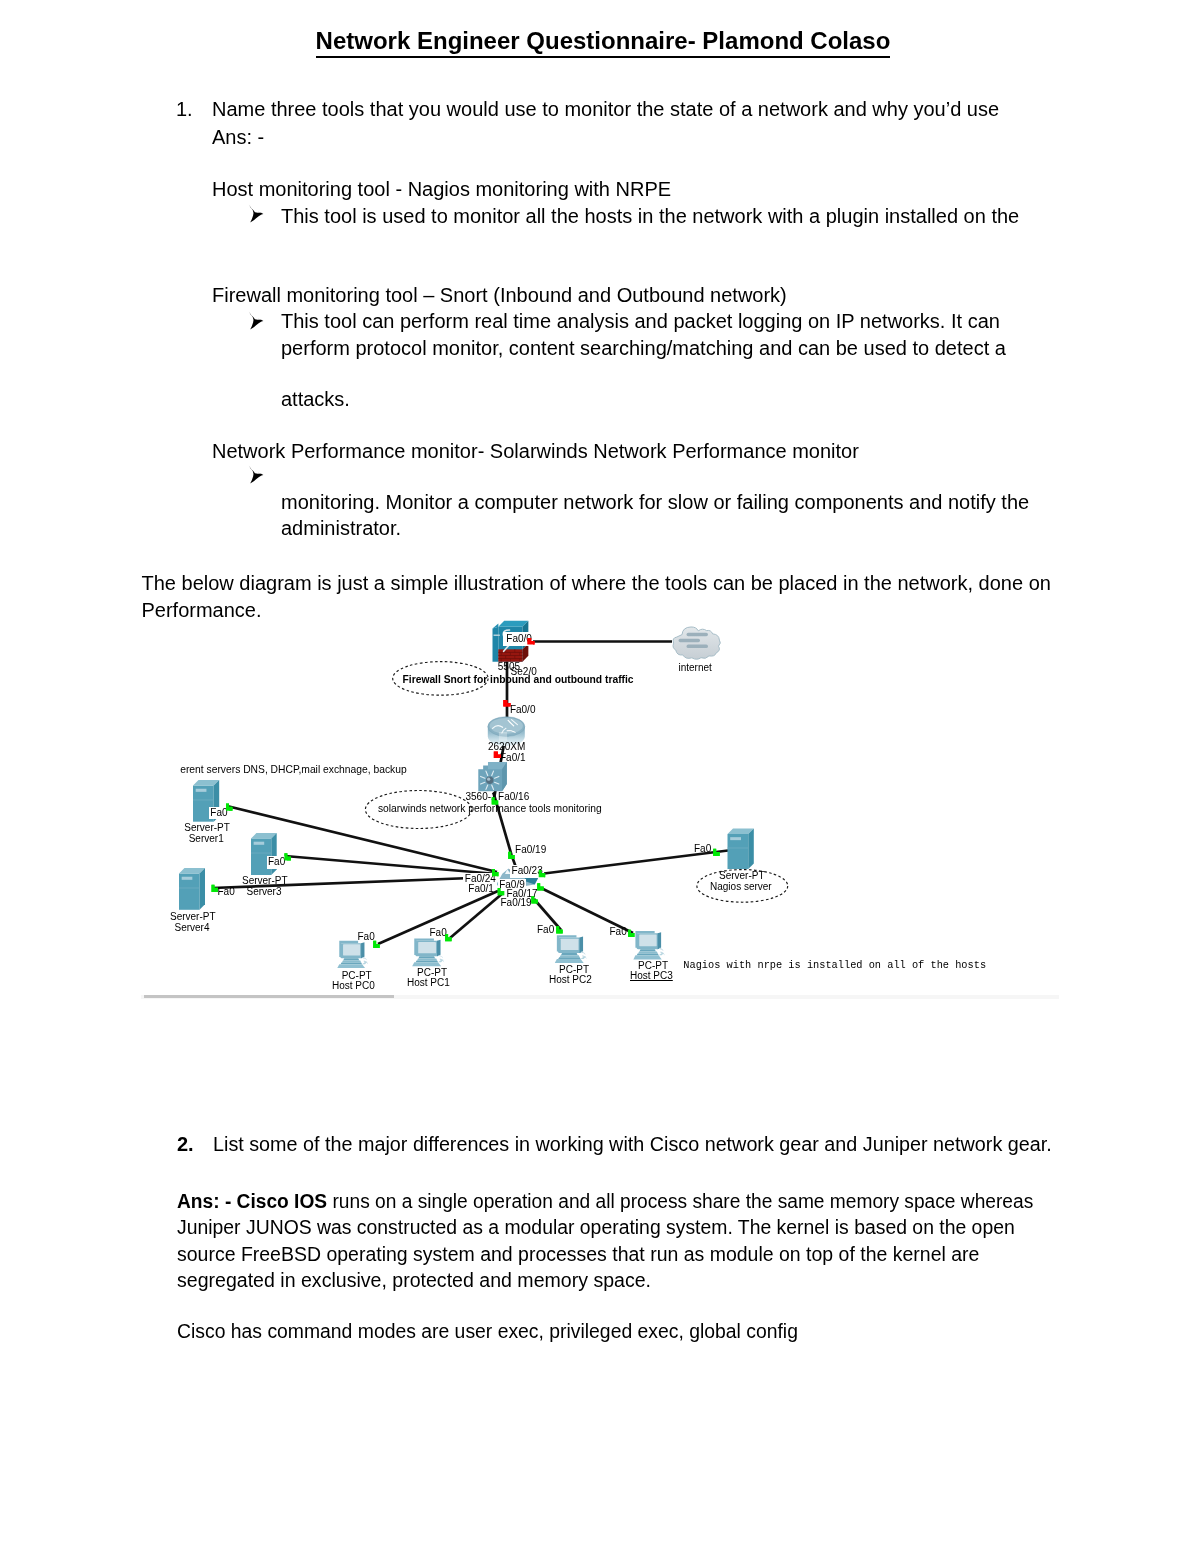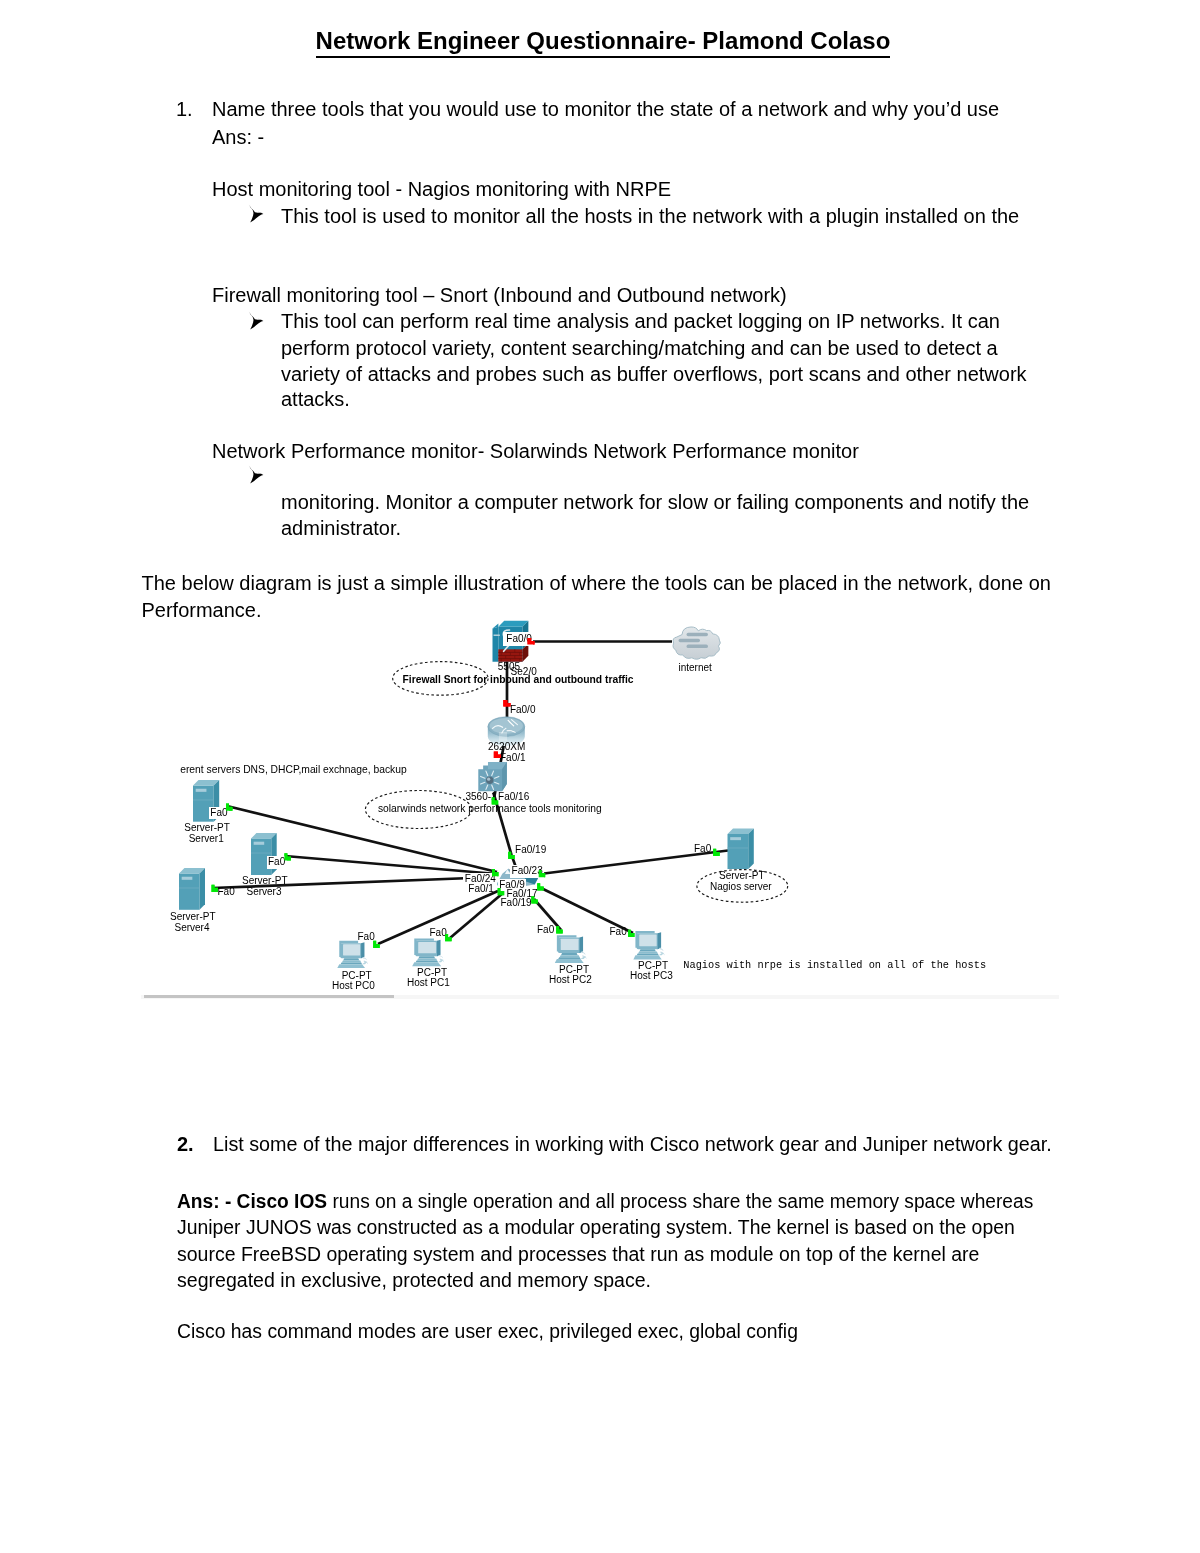--- a/index.html
+++ b/index.html
@@ -46,22 +46,21 @@
         <path d="M4.6 4.4 L7.4 6.1 L10.6 7.3 L13.2 8.6 L9.8 8.8 L7.0 8.2 L5.8 6.8 Z" fill="#fff"></path>
       </svg></div>
   <div class="tx" style="left:281px;top:202.7px;">This tool is used to monitor all the hosts in the network with a plugin installed on the</div>
 
   <div class="tx" style="left:212px;top:281.8px;">Firewall monitoring tool – Snort (Inbound and Outbound network)</div>
   <div class="bulletwrap" style="left:248.2px;top:310.5px;"><svg width="16" height="19" viewBox="0 0 16 19">
         <path d="M0.8 0.6 L3.2 4.6 L6.3 6.4 L9.8 7.6 L13.2 8.8 L15.4 9.9 L13.5 10.6 L11.0 12.0 L8.4 14.1 L5.4 16.4 L2.2 18.5 L3.9 15.0 L5.1 11.6 L5.5 8.9 L4.9 6.5 L3.2 3.9 Z" fill="#000"></path>
         <path d="M4.6 4.4 L7.4 6.1 L10.6 7.3 L13.2 8.6 L9.8 8.8 L7.0 8.2 L5.8 6.8 Z" fill="#fff"></path>
       </svg></div>
   <div class="tx" style="left:281px;top:308.1px;">This tool can perform real time analysis and packet logging on IP networks. It can</div>
-  <div class="tx" style="left:281px;top:334.5px;">perform protocol variety, content searching/matching and can be used to detect a</div>
-  <div class="tx" style="left:281px;top:360.9px;">variety of attacks and probes such as buffer overflows, port scans and other network</div>
+  <div class="tx" style="left:281px;top:334.5px;">perform protocol monitor, content searching/matching and can be used to detect a</div>
   <div class="tx" style="left:281px;top:386px;">attacks.</div>
 
   <div class="tx" style="left:212px;top:437.5px;">Network Performance monitor- Solarwinds Network Performance monitor</div>
   <div class="bulletwrap" style="left:248.2px;top:464.8px;"><svg width="16" height="19" viewBox="0 0 16 19">
         <path d="M0.8 0.6 L3.2 4.6 L6.3 6.4 L9.8 7.6 L13.2 8.8 L15.4 9.9 L13.5 10.6 L11.0 12.0 L8.4 14.1 L5.4 16.4 L2.2 18.5 L3.9 15.0 L5.1 11.6 L5.5 8.9 L4.9 6.5 L3.2 3.9 Z" fill="#000"></path>
         <path d="M4.6 4.4 L7.4 6.1 L10.6 7.3 L13.2 8.6 L9.8 8.8 L7.0 8.2 L5.8 6.8 Z" fill="#fff"></path>
       </svg></div>
   <div class="tx" style="left:281px;top:489px;">monitoring. Monitor a computer network for slow or failing components and notify the</div>
   <div class="tx" style="left:281px;top:515.3px;">administrator.</div>
 
@@ -288,21 +287,21 @@
     <div class="dl" style="left:33.5px;top:305.5px;">Server4</div>
     <div class="dl" style="left:578.0px;top:254.0px;">Server-PT</div>
     <div class="dl" style="left:569.0px;top:265.0px;">Nagios server</div>
     <div class="dl" style="left:200.7px;top:353.8px;">PC-PT</div>
     <div class="dl" style="left:191.0px;top:363.8px;">Host PC0</div>
     <div class="dl" style="left:276.0px;top:351.3px;">PC-PT</div>
     <div class="dl" style="left:266.0px;top:361.3px;">Host PC1</div>
     <div class="dl" style="left:418.0px;top:348.0px;">PC-PT</div>
     <div class="dl" style="left:408.0px;top:358.0px;">Host PC2</div>
     <div class="dl" style="left:497.0px;top:344.0px;">PC-PT</div>
-    <div class="dl" style="left:489.0px;top:354.0px;">Host PC3</div>
+    <div class="dl" style="left:489.0px;top:354.0px;text-decoration:underline;">Host PC3</div>
     <div class="pl wb" style="left:362.3px;top:15.2px;padding:1.8px 1.5px 1.8px 3px;">Fa0/0</div>
     <div class="pl" style="left:369.6px;top:50.3px;">Se2/0</div>
     <div class="pl" style="left:368.9px;top:88.4px;">Fa0/0</div>
     <div class="pl" style="left:359.0px;top:136.0px;">Fa0/1</div>
     <div class="pl" style="left:357.1px;top:174.8px;">Fa0/16</div>
     <div class="pl" style="left:374.1px;top:227.8px;">Fa0/19</div>
     <div class="pl wb" style="left:369.1px;top:248.0px;">Fa0/23</div>
     <div class="pl wb" style="left:322.3px;top:256.3px;">Fa0/24</div>
     <div class="pl" style="left:327.3px;top:267.3px;">Fa0/1</div>
     <div class="pl wb" style="left:356.7px;top:261.8px;">Fa0/9</div>

